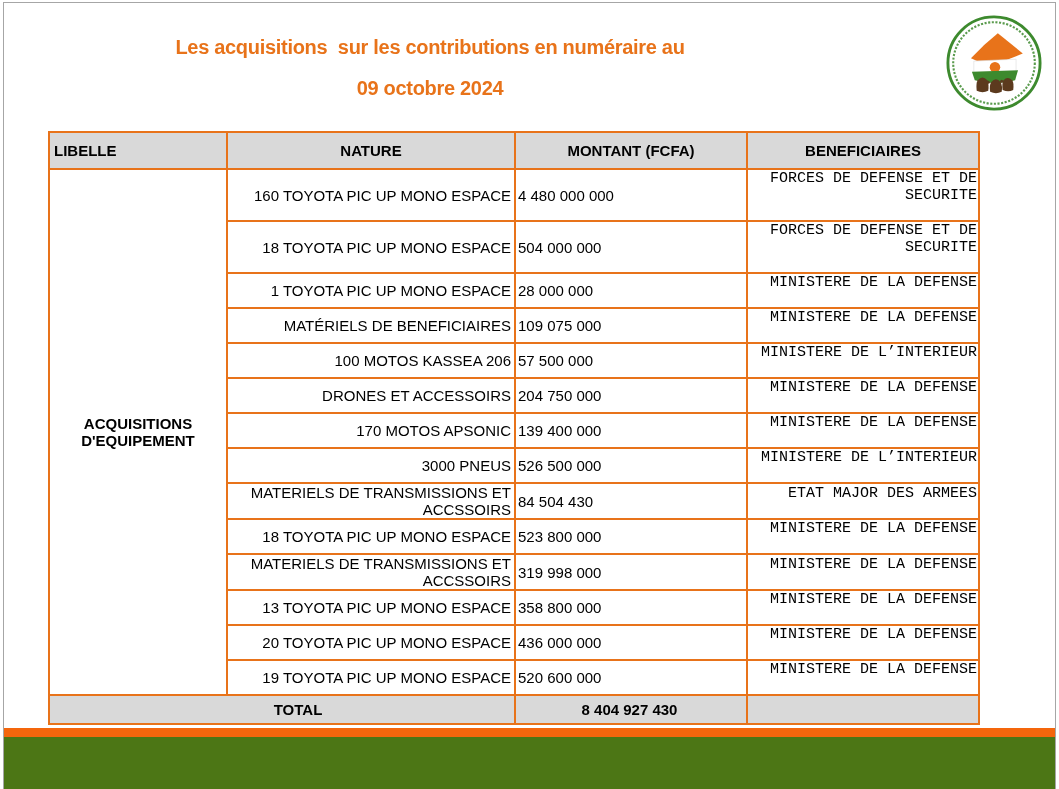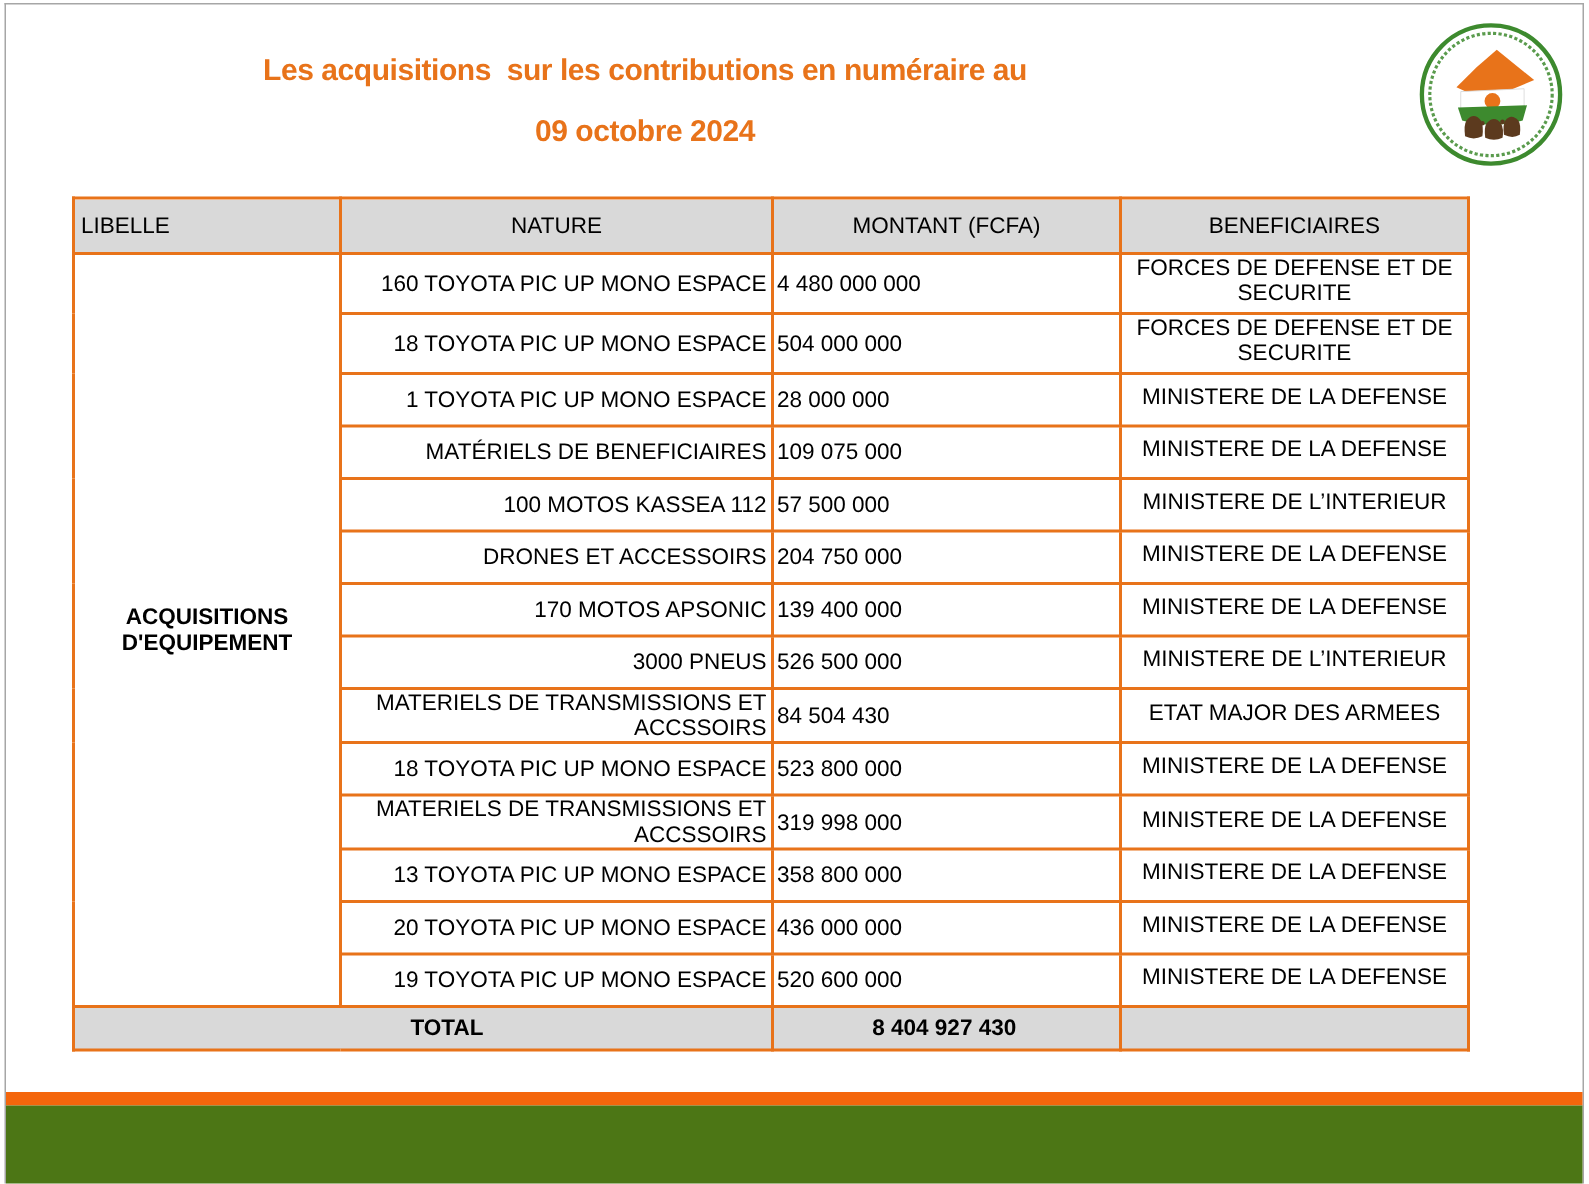--- a/index.html
+++ b/index.html
@@ -54,36 +54,36 @@
     color: #000;
   }
   table.data-table th, table.data-table td {
     border: 2px solid var(--accent);
     line-height: 17px;
     vertical-align: middle;
     overflow: hidden;
   }
   thead th {
     background: var(--header-gray);
-    font-weight: normal;
+    font-weight: bold;
     height: 37px;
     text-align: center;
     padding: 0 2px;
   }
   thead th.th-libelle { text-align: left; padding-left: 4px; }
   tbody td { height: 35px; background: #fff; }
   td.libelle-cell {
     text-align: center;
     font-weight: bold;
     padding: 0 14px;
     line-height: 18px;
   }
   td.nature-cell { text-align: right; padding: 0 3px 0 3px; border-radius: 10px; }
   td.montant-cell { padding: 0 11px 0 2px; }
-  td.benef-cell { text-align: center; padding: 0 1px 4px 1px; }
+  td.benef-cell { text-align: right; padding: 0 1px 16px 1px; font-family: Liberation Mono, monospace; }
   tr.total-row td {
     background: var(--header-gray);
     font-weight: bold;
     height: 29px;
   }
   td.total-label-cell { text-align: center; padding-left: 32px; }
   td.total-montant-cell { text-align: center; padding-right: 3px; }
 
   .footer-stripe {
     position: absolute;
@@ -153,21 +153,21 @@
           <td class="nature-cell">1 TOYOTA PIC UP MONO ESPACE</td>
           <td class="montant-cell">28 000 000</td>
           <td class="benef-cell">MINISTERE DE LA DEFENSE</td>
         </tr>
         <tr>
           <td class="nature-cell">MATÉRIELS DE BENEFICIAIRES</td>
           <td class="montant-cell">109 075 000</td>
           <td class="benef-cell">MINISTERE DE LA DEFENSE</td>
         </tr>
         <tr>
-          <td class="nature-cell">100 MOTOS KASSEA 112</td>
+          <td class="nature-cell">100 MOTOS KASSEA 206</td>
           <td class="montant-cell">57 500 000</td>
           <td class="benef-cell">MINISTERE DE L’INTERIEUR</td>
         </tr>
         <tr>
           <td class="nature-cell">DRONES ET ACCESSOIRS</td>
           <td class="montant-cell">204 750 000</td>
           <td class="benef-cell">MINISTERE DE LA DEFENSE</td>
         </tr>
         <tr>
           <td class="nature-cell">170 MOTOS APSONIC</td>

